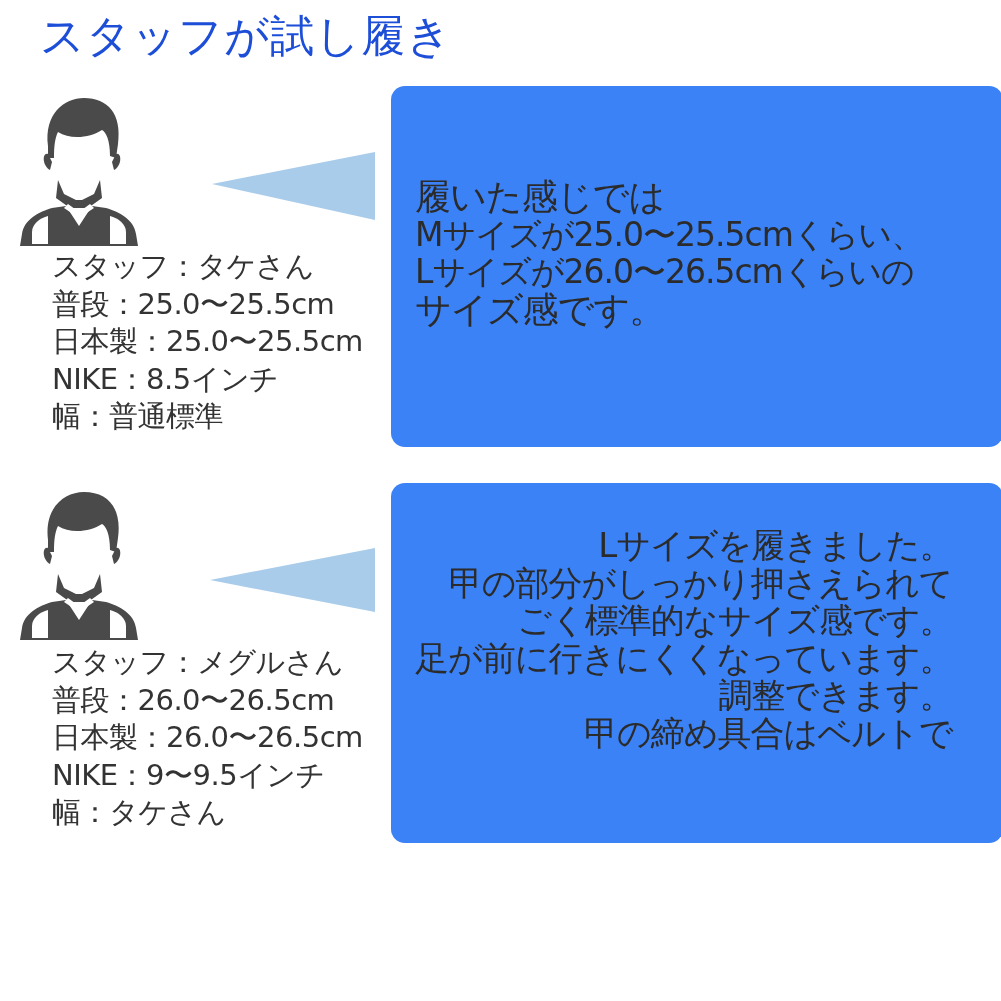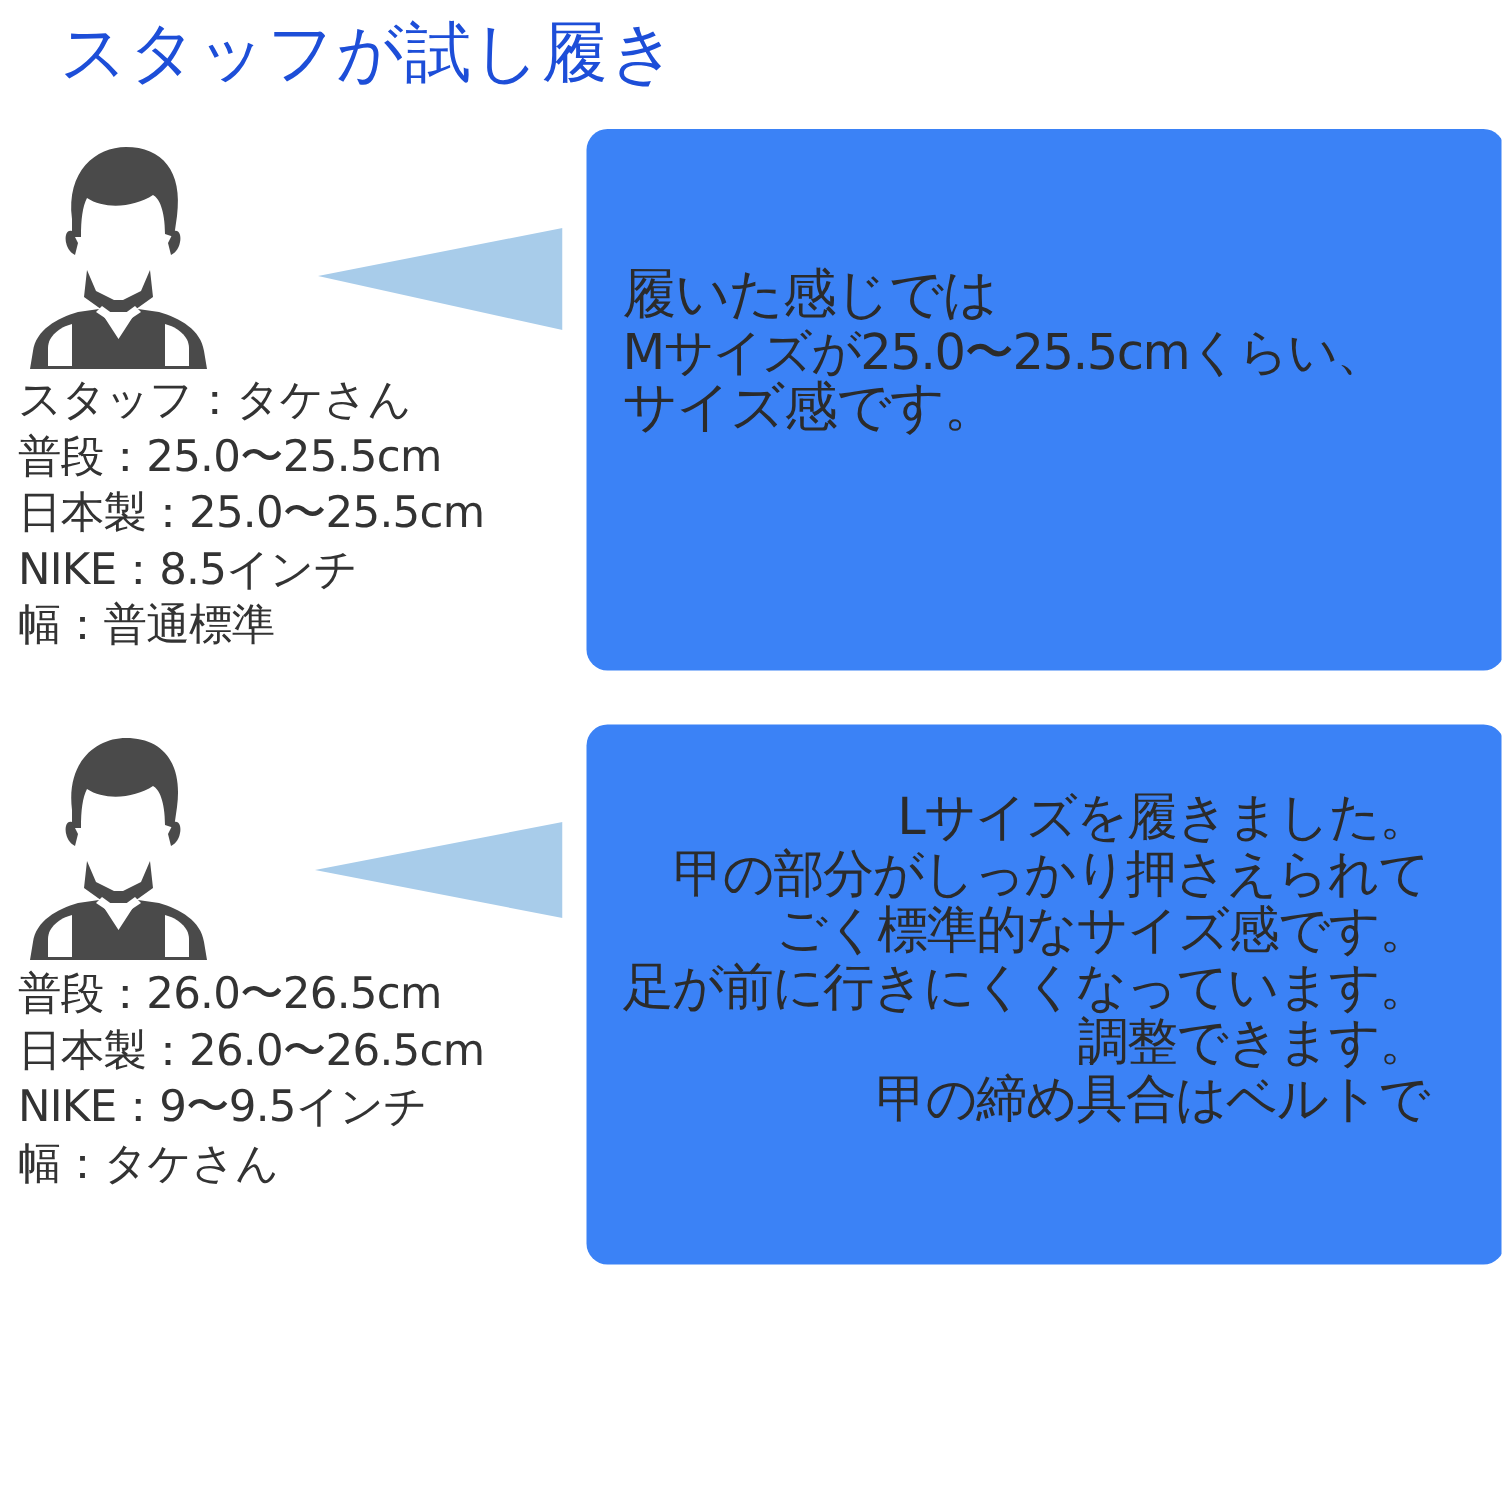--- a/index.html
+++ b/index.html
@@ -1,21 +1,21 @@
 <!DOCTYPE html>
 <html><head>
 <meta charset="utf-8">
 <style>
   html, body { margin:0; padding:0; }
   body { width:1001px; height:1001px; background:#ffffff; position:relative; overflow:hidden;
          font-family:"DejaVu Sans","Liberation Sans",sans-serif; color:#3a3a3a; }
   .title { position:absolute; left:40px; top:6px; font-size:44px; line-height:60px; color:#1d4ed8; letter-spacing:1px; }
   .avatar { position:absolute; width:122px; height:150px; }
   .profile { position:absolute; left:12px; font-size:29px; line-height:37.5px; color:#333; white-space:nowrap; letter-spacing:-0.5px; }
-  .profile div { height:37.5px; }
+  .profile div { height:37.5px;margin-left:40px; }
   .bubble { position:absolute; left:391px; width:612px; background:#3b82f6; border-radius:14px; }
   .tail { position:absolute; }
   .bubble-text { position:absolute; left:24px; font-size:33px; line-height:37px; color:#2b2b2b; white-space:nowrap; letter-spacing:-1px; }
   .bubble-text div { height:37.5px; }
   .b1 .bubble-text { top:92px; }
   .b1 .bubble-text .big { font-size:36px; }
   .b2 .bubble-text { top:44px; font-size:34px; }
 </style>
 </head>
 <body>
@@ -45,20 +45,21 @@
     <div>NIKE：8.5インチ</div>
     <div>幅：普通標準</div>
   </div>
   <svg class="tail" style="left:210px;top:150px;" width="165" height="72" viewBox="0 0 165 72">
     <polygon points="2,34 165,2 165,70" fill="#A8CCEA"></polygon>
   </svg>
   <div class="bubble b1" style="top:86px;height:361px;">
     <div class="bubble-text">
       <div class="big">履いた感じでは</div>
       <div>Mサイズが25.0〜25.5cmくらい、</div>
+      <div>Lサイズが26.0〜26.5cmくらいの</div>
       <div class="big">サイズ感です。</div>
     </div>
   </div>
 </div>
 
 <div>
   <svg class="avatar" style="left:18px;top:490px;" viewBox="0 0 122 150">
     <g fill="#4a4a4a">
       <path d="M30 50 C26 18 46 2 66 2 C90 2 104 18 100 48 L98 62 L92 60 C92 44 88 36 84 34 C72 42 52 44 40 36 C37 42 36 50 36 62 L30 62 Z"></path>
       <path d="M30 58 C24 56 24 70 32 74 L34 66 Z"></path>
@@ -67,20 +68,21 @@
       <path d="M2 150 L4 138 C6 124 20 116 34 112 L48 110 L61 130 L74 110 L88 112 C102 116 116 124 118 138 L120 150 Z"></path>
     </g>
     <g fill="#fff">
       <path d="M14 136 C14 128 22 122 30 120 L30 148 L14 148 Z"></path>
       <path d="M108 136 C108 128 100 122 92 120 L92 148 L108 148 Z"></path>
       <path d="M46 112 L58 120 L61 116 L50 108 Z"></path>
       <path d="M76 112 L64 120 L61 116 L72 108 Z"></path>
     </g>
   </svg>
   <div class="profile" style="top:644px;">
+    <div>スタッフ：メグルさん</div>
     <div>普段：26.0〜26.5cm</div>
     <div>日本製：26.0〜26.5cm</div>
     <div>NIKE：9〜9.5インチ</div>
     <div>幅：タケさん</div>
   </div>
   <svg class="tail" style="left:208px;top:546px;" width="167" height="68" viewBox="0 0 167 68">
     <polygon points="2,34 167,2 167,66" fill="#A8CCEA"></polygon>
   </svg>
   <div class="bubble b2" style="top:483px;height:360px;text-align:right;">
     <div class="bubble-text">

